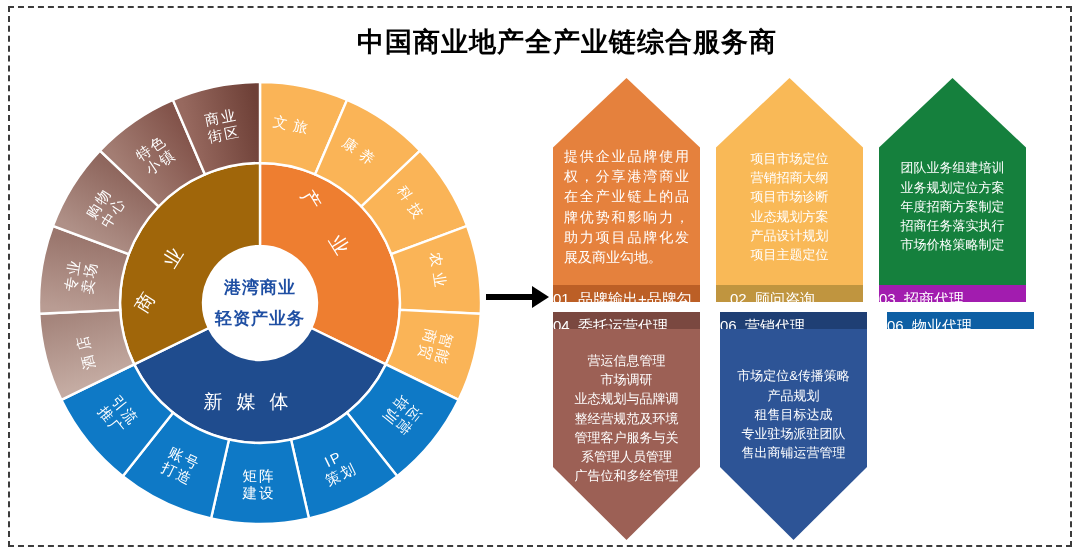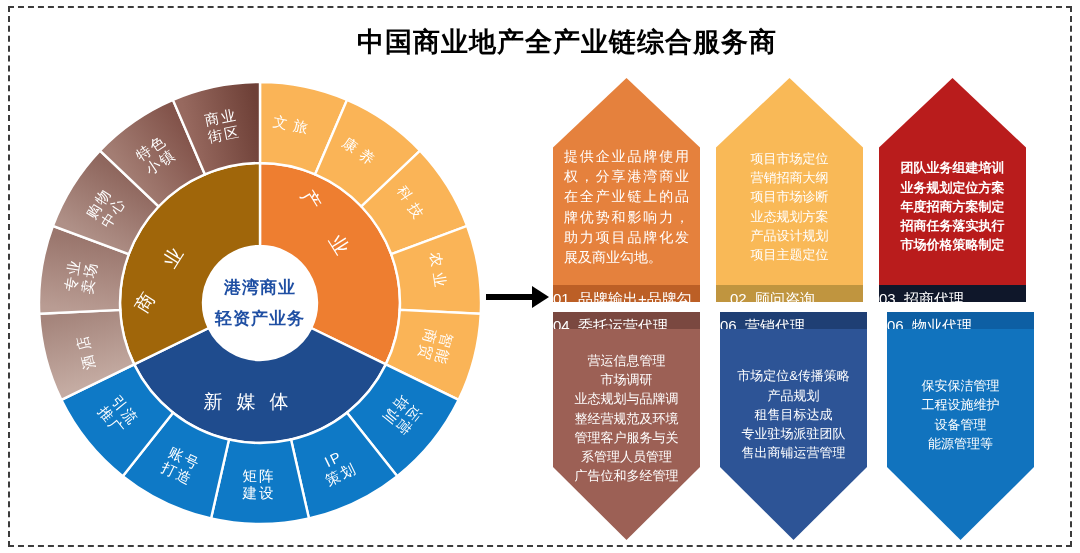--- a/index.html
+++ b/index.html
@@ -119,26 +119,26 @@
   <div class="card up">
     <div class="card-body" style="background: rgb(249, 185, 87);">项目市场定位
 营销招商大纲
 项目市场诊断
 业态规划方案
 产品设计规划
 项目主题定位</div>
     <div class="card-label" style="background: rgb(192, 149, 63); padding-left: 14px;">02. 顾问咨询</div>
   </div>
   <div class="card up">
-    <div class="card-body" style="background: #b91c1c; font-weight: bold;">团队业务组建培训
+    <div class="card-body" style="background: #15803d;">团队业务组建培训
 业务规划定位方案
 年度招商方案制定
 招商任务落实执行
 市场价格策略制定</div>
-    <div class="card-label" style="background: #0f172a;">03. 招商代理</div>
+    <div class="card-label" style="background: #a21caf;">03. 招商代理</div>
   </div>
 </div>
 
 <div class="cards-row row-bottom">
   <div class="card down">
     <div class="card-label" style="background: rgb(122, 72, 64);">04. 委托运营代理</div>
     <div class="card-body" style="background: rgb(156, 96, 85);">营运信息管理
 市场调研
 业态规划与品牌调
 整经营规范及环境
@@ -149,18 +149,14 @@
   <div class="card down">
     <div class="card-label" style="background: rgb(31, 63, 116);">06. 营销代理</div>
     <div class="card-body" style="background: rgb(45, 84, 150);">市场定位&amp;传播策略
 产品规划
 租售目标达成
 专业驻场派驻团队
 售出商铺运营管理</div>
   </div>
   <div class="card down">
     <div class="card-label" style="background: rgb(13, 95, 164);">06. 物业代理</div>
-    <div class="card-body" style="background: rgb(17, 115, 190);">保安保洁管理
-工程设施维护
-设备管理
-能源管理等</div>
   </div>
 </div>
 
 </body></html>

